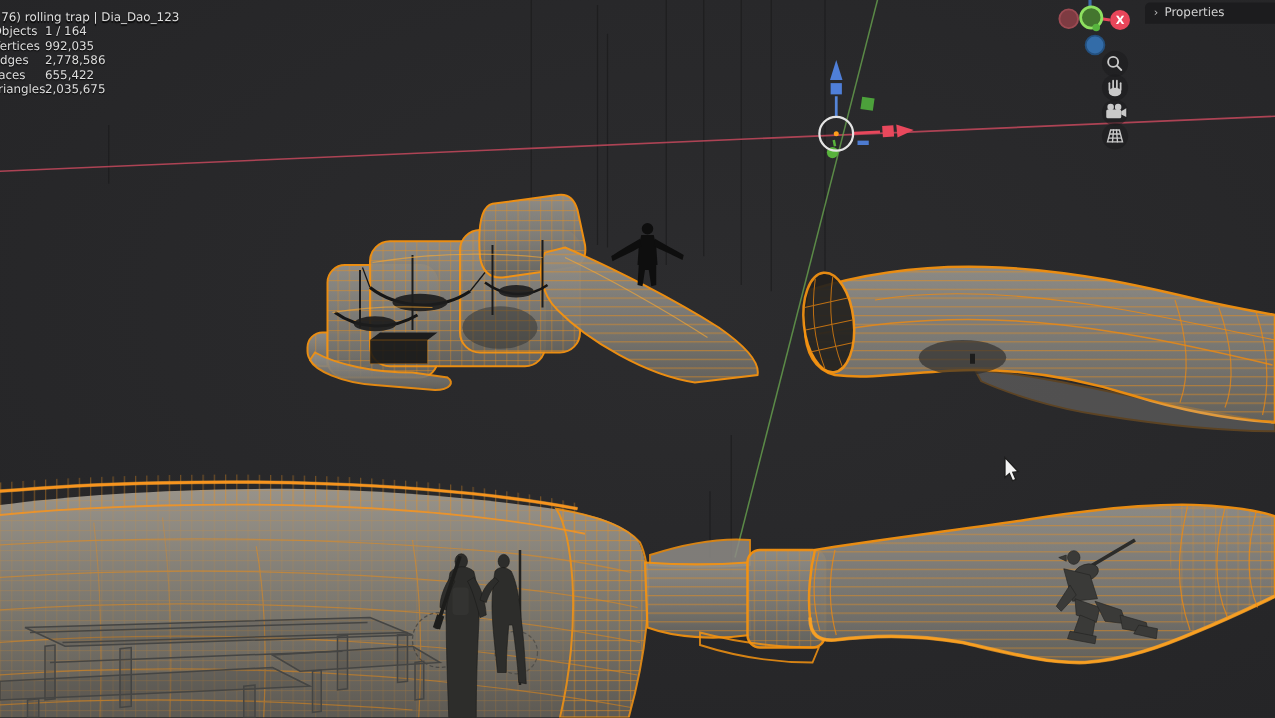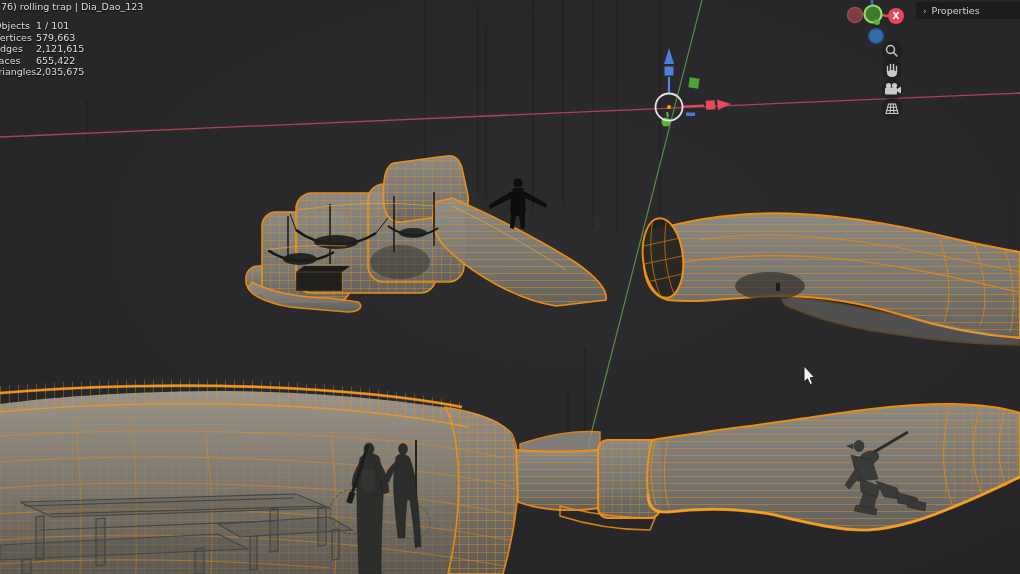--- a/index.html
+++ b/index.html
@@ -5,21 +5,21 @@
   html,body{margin:0;padding:0;}
   body{
     width:1020px;height:574px;overflow:hidden;position:relative;
     background:#28282a;font-family:"DejaVu Sans","Liberation Sans",sans-serif;
     -webkit-font-smoothing:antialiased;
   }
   #scene{position:absolute;left:0;top:0;}
   
   #stats-overlay{position:absolute;left:0;top:1px;color:#dedede;font-size:9.5px;line-height:11.6px;
     text-shadow:0 1px 1px rgba(0,0,0,.9);white-space:nowrap;pointer-events:none;}
-  #title-line{position:absolute;left:1px;top:0;}
+  #title-line{position:absolute;left:1px;top:8px;}
   .srow{position:absolute;left:-6px;}
   .slabel{display:inline-block;width:42px;}
   .sval{display:inline-block;}
   
   #props-bar{position:absolute;right:0;top:2px;width:104px;height:17px;background:#1c1c1e;
     border-radius:4px 0 0 0;display:flex;align-items:center;color:#d2d2d2;font-size:9.5px;cursor:default;}
   #props-chevron{margin:0 5px 0 7px;font-size:9px;color:#bdbdbd;}
 </style>
 </head>
 <body>
@@ -318,23 +318,23 @@
           <line x1="893.2" y1="104" x2="894" y2="113.5"></line>
       </g>
     </g>
   </g>
 
   <path d="M804,366 L804,382 L807.5,378.8 L810,384.6 L812.6,383.5 L810.2,377.8 L814.5,377.3 Z" fill="#f2f2f2" stroke="#1c1c1c" stroke-width="1"></path>
 </svg>
 
 <div id="stats-overlay">
   <div id="title-line">76) rolling trap | Dia_Dao_123</div>
-  <div class="srow" style="top:19px"><span class="slabel">Objects</span><span class="sval">1 / 101</span></div>
-  <div class="srow" style="top:31px"><span class="slabel">Vertices</span><span class="sval">579,663</span></div>
-  <div class="srow" style="top:42px"><span class="slabel">Edges</span><span class="sval">2,121,615</span></div>
+  <div class="srow" style="top:19px"><span class="slabel">Objects</span><span class="sval">1 / 164</span></div>
+  <div class="srow" style="top:31px"><span class="slabel">Vertices</span><span class="sval">992,035</span></div>
+  <div class="srow" style="top:42px"><span class="slabel">Edges</span><span class="sval">2,778,586</span></div>
   <div class="srow" style="top:54px"><span class="slabel">Faces</span><span class="sval">655,422</span></div>
   <div class="srow" style="top:65px"><span class="slabel">Triangles</span><span class="sval">2,035,675</span></div>
 </div>
 
 <div id="props-bar">
   <span id="props-chevron">›</span>
   <span>Properties</span>
 </div>
 
 </body></html>

